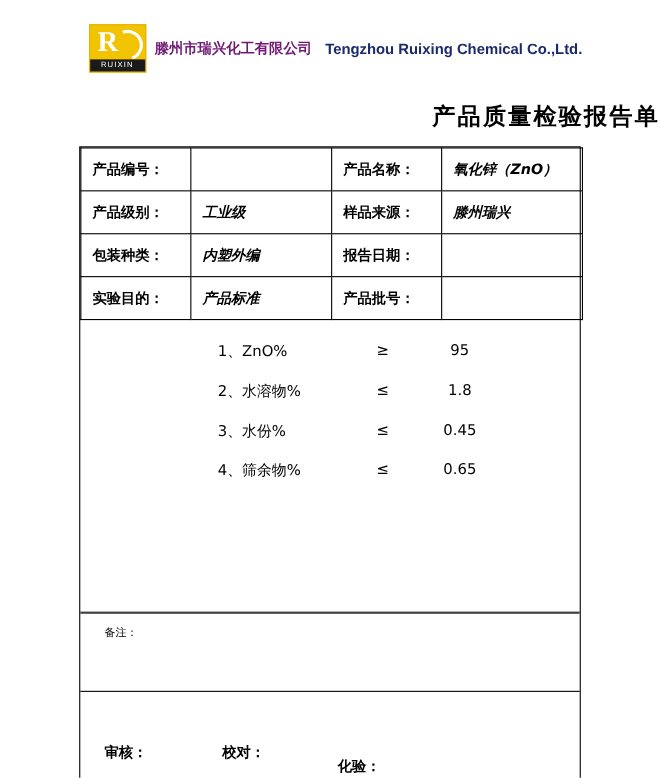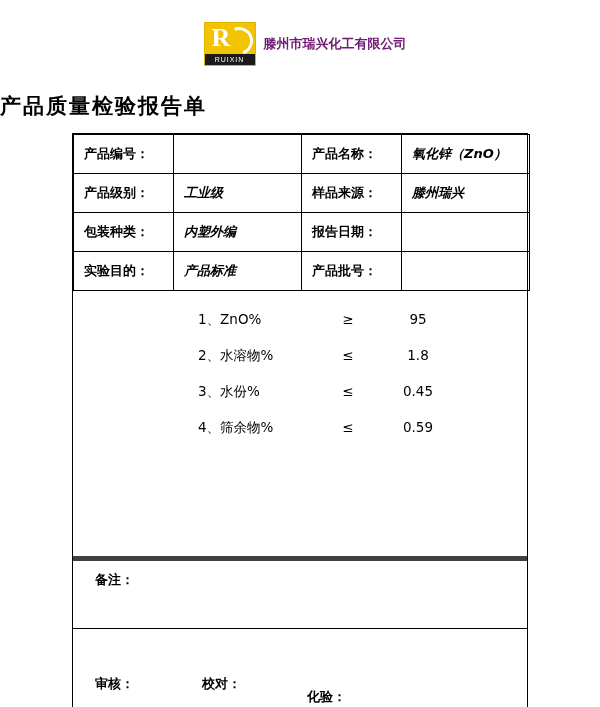--- a/index.html
+++ b/index.html
@@ -81,21 +81,21 @@
     font-family: "Liberation Sans", sans-serif;
     font-size: 13.5px;
     font-weight: bold;
     color: #1b2a6b;
     margin-left: 12px;
     white-space: nowrap;
   }
 
   
   .doc-title {
-    text-align: left;
+    text-align: right;
     font-family: "DejaVu Sans", sans-serif;
     font-size: 21px;
     font-weight: bold;
     letter-spacing: 2px;
     margin-top: 26px;
     margin-bottom: 0;
   }
 
   
   .sheet {
@@ -166,24 +166,24 @@
     text-align: center;
   }
   .item-value {
     width: 80px;
     text-align: center;
   }
 
   
   .remark {
     height: 72px;
-    border-top: 5px solid #404040;
-    font-family: "DejaVu Sans", sans-serif;
-    font-size: 13px;
-    font-weight: bold;
+    border-top: 2px solid #404040;
+    font-family: "DejaVu Sans", sans-serif;
+    font-size: 10px;
+    font-weight: normal;
     padding: 10px 0 0 22px;
     box-sizing: border-box;
   }
   .signature {
     height: 132px;
     border-top: 1px solid #000000;
     position: relative;
     box-sizing: border-box;
   }
   .sign-row {
@@ -204,20 +204,21 @@
 </head>
 <body>
 
 <div class="header">
   <div class="logo">
     <div class="logo-r">R</div>
     <div class="logo-swoosh"></div>
     <div class="logo-bar">RUIXIN</div>
   </div>
   <div class="company-cn">滕州市瑞兴化工有限公司</div>
+  <div class="company-en">Tengzhou Ruixing Chemical Co.,Ltd.</div>
 </div>
 
 <div class="doc-title">产品质量检验报告单</div>
 
 <div class="sheet">
 
   <table class="grid">
     <colgroup>
       <col class="col-a">
         <col class="col-b">
@@ -265,21 +266,21 @@
         <div class="item-value">1.8</div>
       </div>
       <div class="item-row">
         <div class="item-name">3、水份%</div>
         <div class="item-op">≤</div>
         <div class="item-value">0.45</div>
       </div>
       <div class="item-row">
         <div class="item-name">4、筛余物%</div>
         <div class="item-op">≤</div>
-        <div class="item-value">0.59</div>
+        <div class="item-value">0.65</div>
       </div>
     </div>
   </div>
 
   <div class="remark">
     <span>备注：</span>
   </div>
 
   <div class="signature">
     <div class="sign-row">

